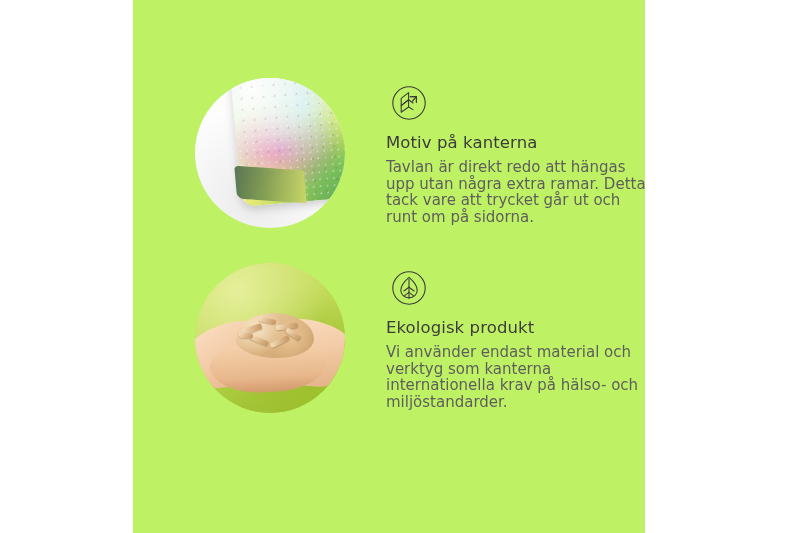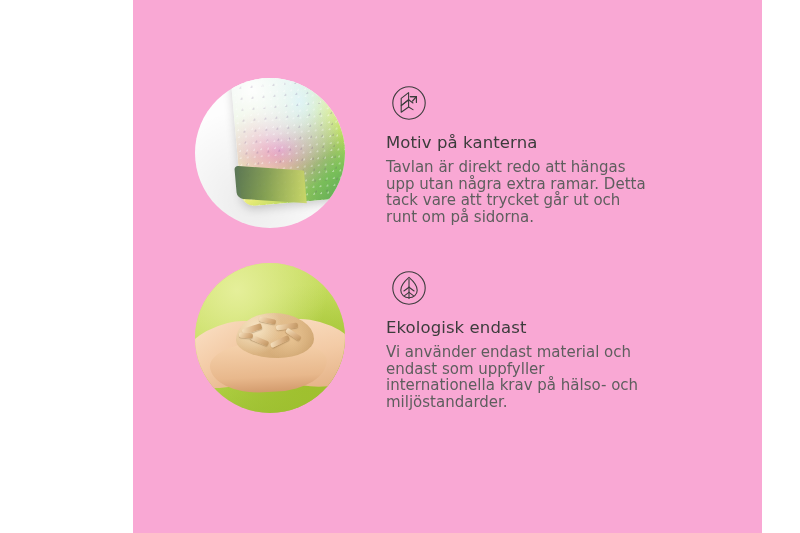--- a/index.html
+++ b/index.html
@@ -11,22 +11,22 @@
   }
   #stage {
     position:relative;
     width:800px; height:533px;
     background:#ffffff;
   }
   
   #panel {
     position:absolute;
     left:133px; top:0;
-    width:629px; height:533px;
-    background:#f9a8d4;
+    width:512px; height:533px;
+    background:#bef264;
   }
 
   
   .feature {
     position:absolute;
     left:0; width:533px;
   }
   #feature-0 { top:70px; height:190px; }
   #feature-1 { top:255px; height:190px; }
 
@@ -214,19 +214,19 @@
                    C16.4 30.8 12.8 27.6 12.8 23.2 C12.8 19.4 15.4 15.2 21 10.4 Z"></path>
           <path d="M21 12.6 L21 31.4"></path>
           <path d="M21 20.2 L15.9 24.0"></path>
           <path d="M21 20.2 L26.1 24.0"></path>
           <path d="M21 25.4 L16.6 28.6"></path>
           <path d="M21 25.4 L25.4 28.6"></path>
         </svg>
       </div>
 
       <div class="text-col">
-        <div class="f-title">Ekologisk endast</div>
-        <div class="f-desc">Vi använder endast material och endast som uppfyller internationella krav på hälso- och miljöstandarder.</div>
+        <div class="f-title">Ekologisk produkt</div>
+        <div class="f-desc">Vi använder endast material och verktyg som kanterna internationella krav på hälso- och miljöstandarder.</div>
       </div>
     </div>
 
   </div>
 </div>
 
 </body></html>

